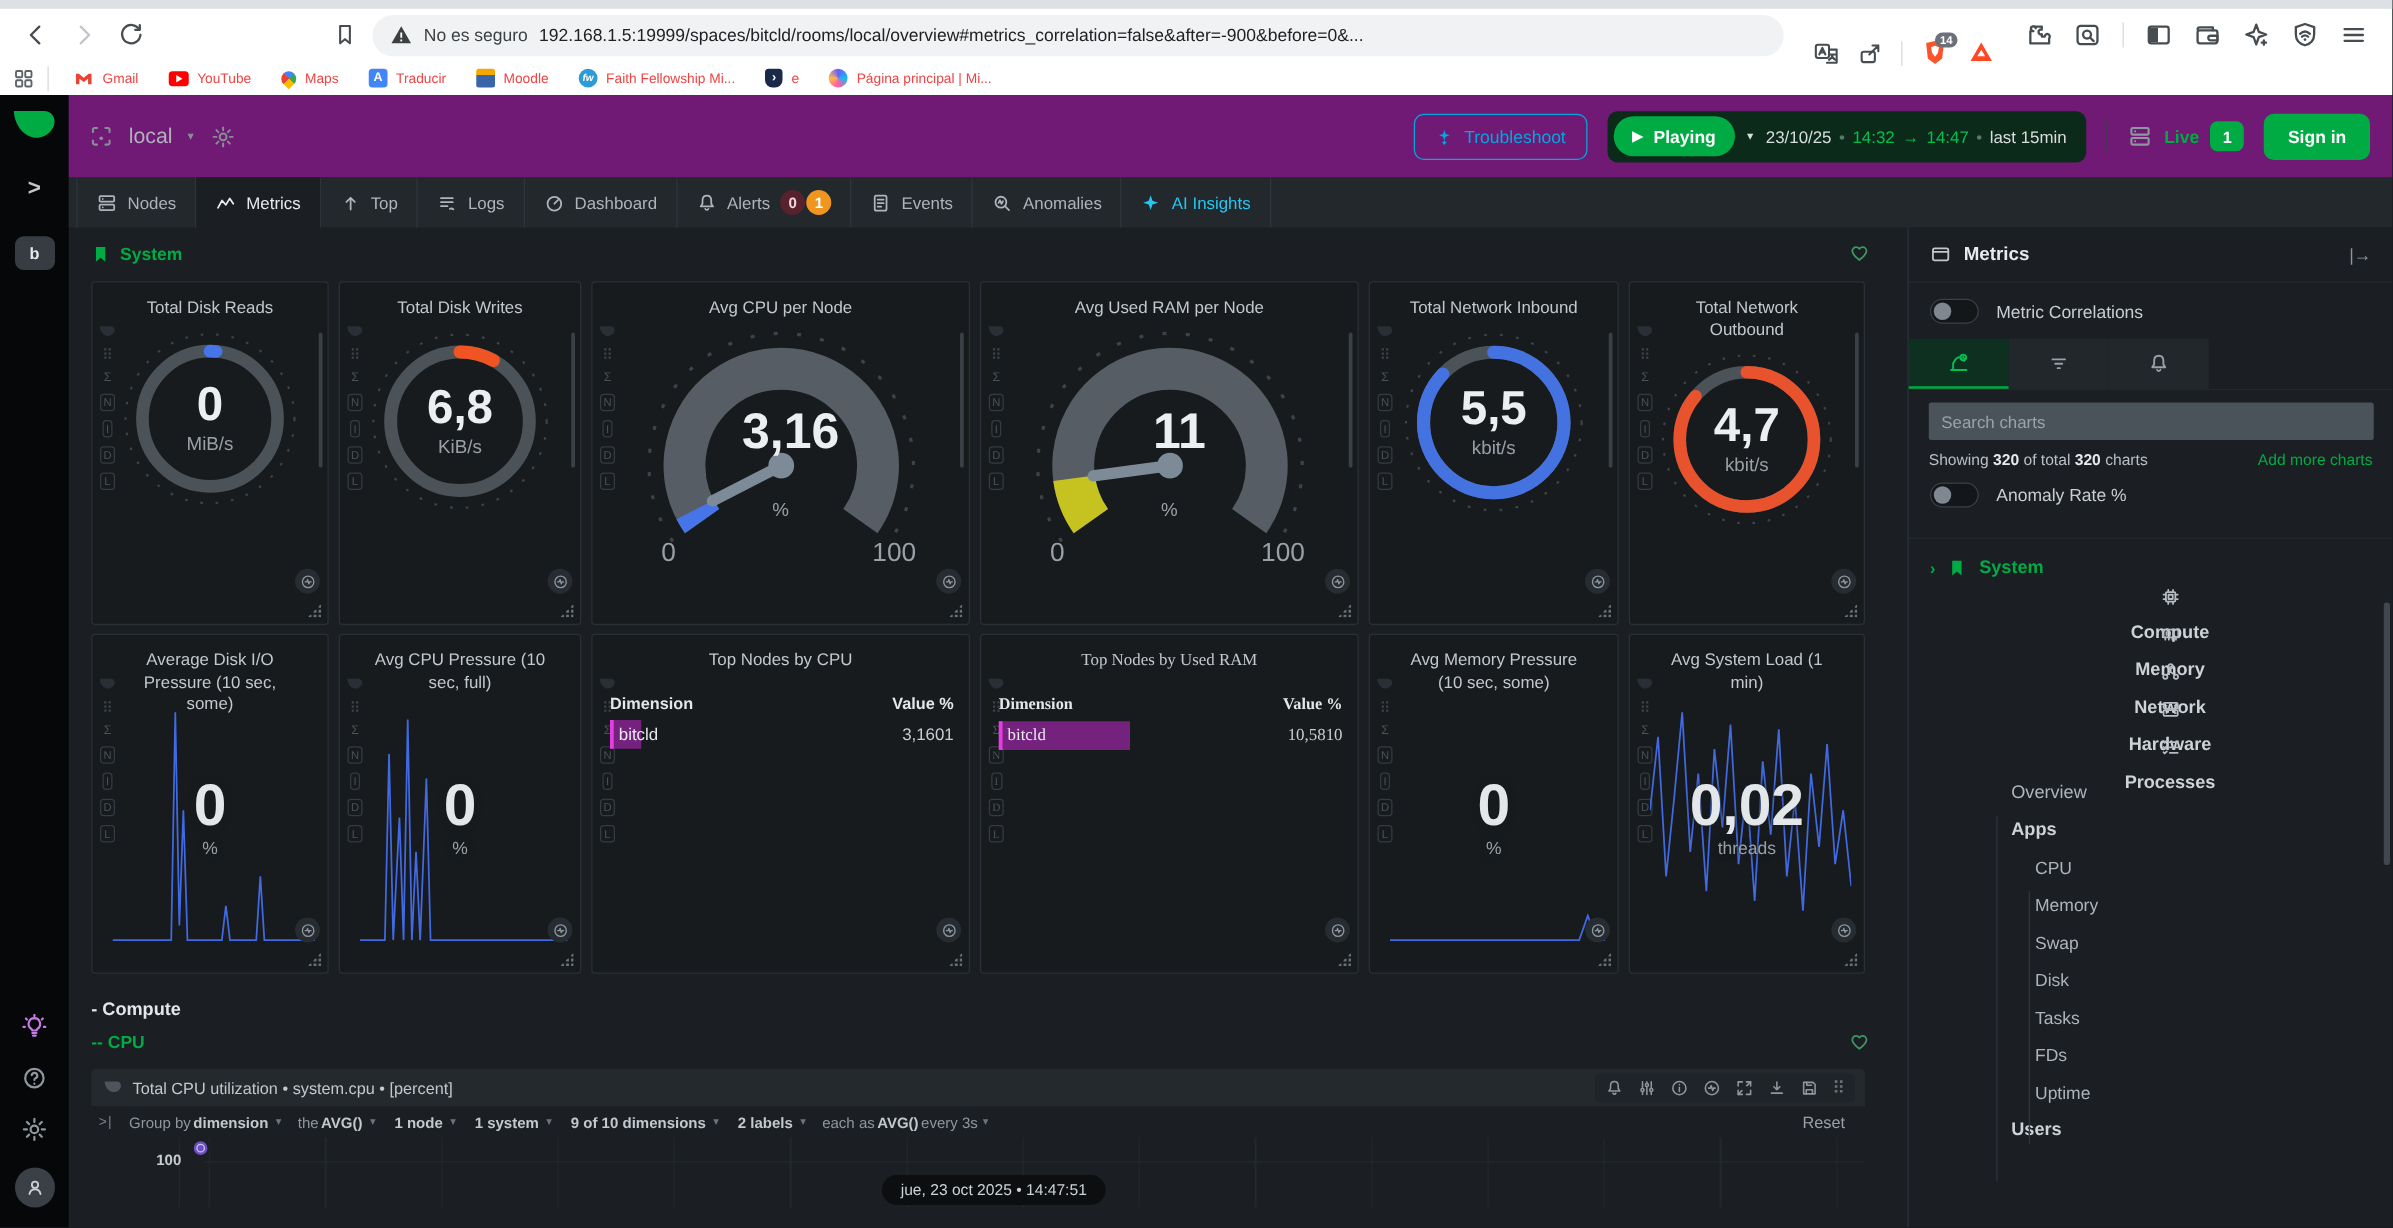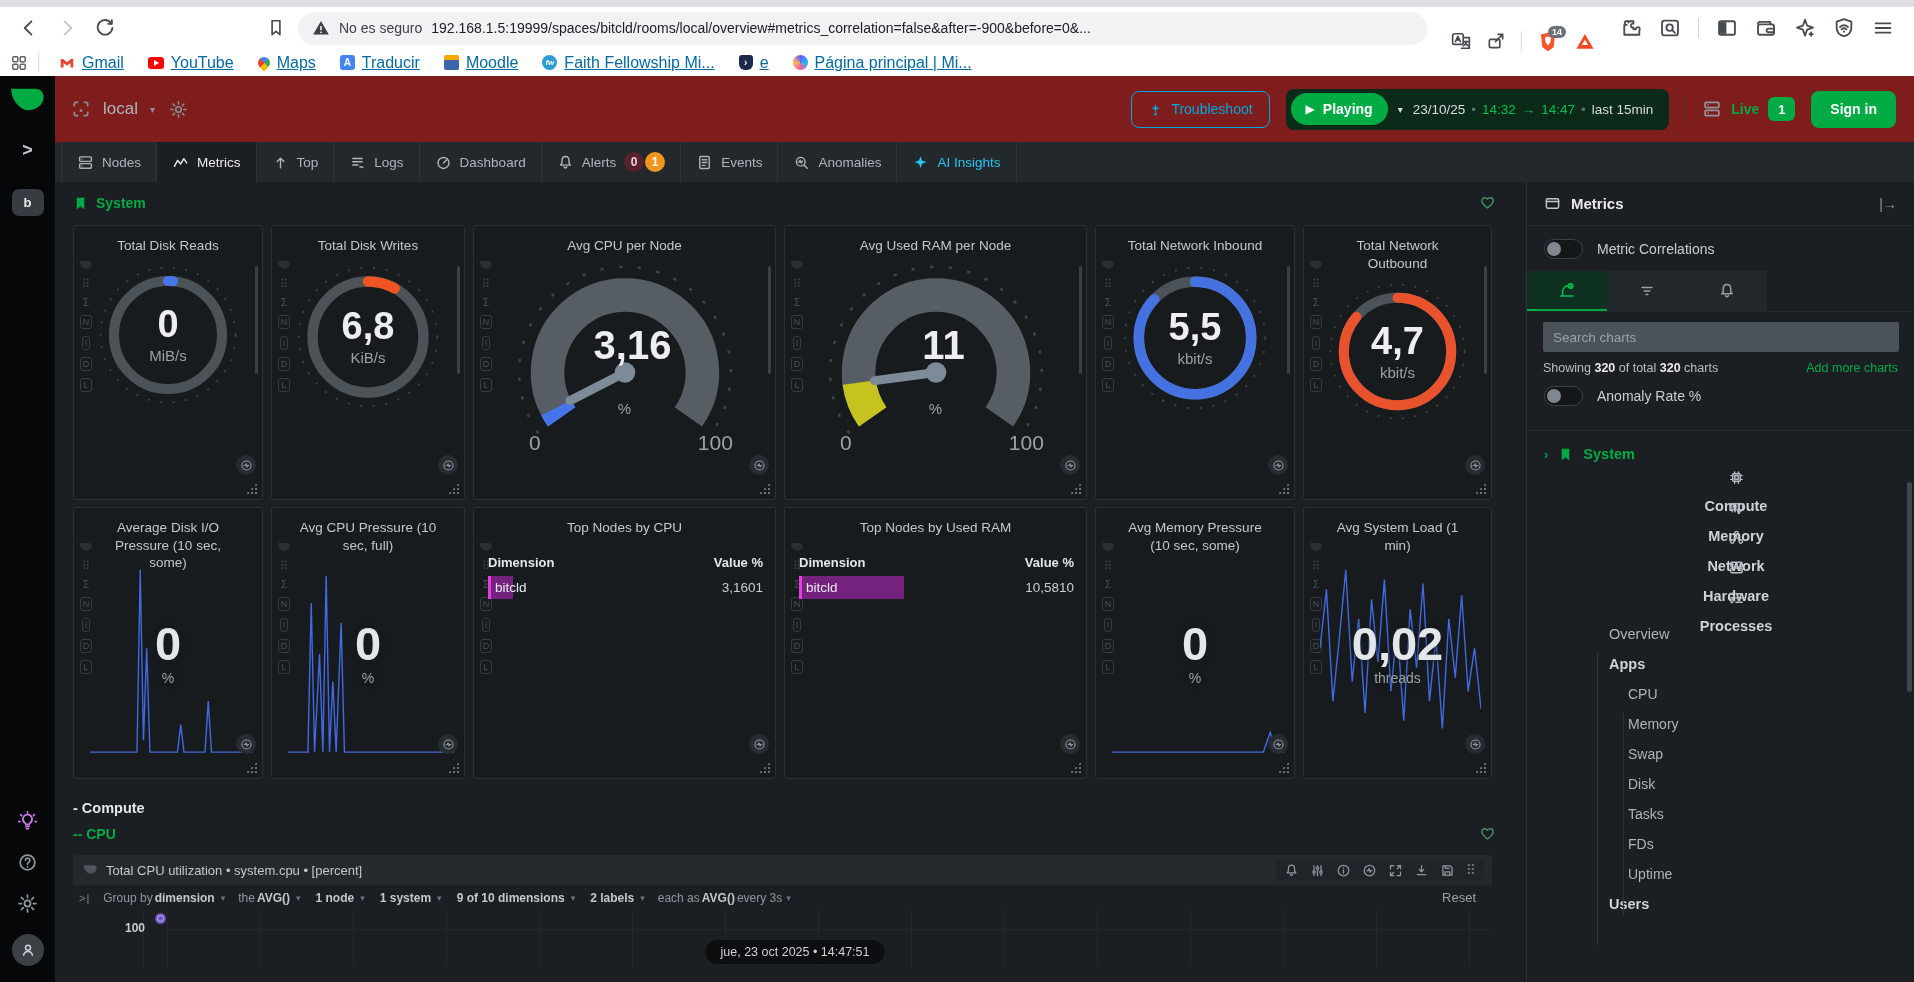--- a/index.html
+++ b/index.html
@@ -15,46 +15,46 @@
   .btoolbar { height:42px; display:flex; align-items:center; padding:0 10px; }
   .navs { display:flex; align-items:center; gap:16px; padding-left:8px; }
   .bic { width:22px; height:22px; color:#474c51; }
   .bic.dis { color:#c2c6ca; }
   .bm-flag-btn { width:20px; height:20px; color:#474c51; margin-left:150px; }
   .urlpill { flex:1; height:33px; background:#f0f2f4; border-radius:17px; margin-left:12px;
     display:flex; align-items:center; padding:0 14px; gap:9px; min-width:0; }
   .sec-label { font-size:14px; color:#3c4043; white-space:nowrap; }
   .url-text { font-size:14px; color:#202124; white-space:nowrap; overflow:hidden;
     text-overflow:ellipsis; flex:1; }
-  .after-url { display:flex; align-items:flex-start; gap:15px; padding:0 24px;margin-top:28px; }
+  .after-url { display:flex; align-items:flex-end; gap:15px; padding:0 24px;margin-top:28px; }
   .vdiv { width:1px; height:20px; background:#d5d9dd; }
   .shield-wrap { position:relative; width:22px; height:22px; }
   .shield-badge { position:absolute; top:-5px; right:-7px; background:#6b7178; color:#fff;
     font-size:9px; font-weight:700; border-radius:8px; padding:1px 4px; }
   .winicons { display:flex; align-items:center; gap:17px; padding-right:10px; }
   .bookbar { height:27px; display:flex; align-items:center; gap:10px; padding:0 10px; }
   .bm-list { display:flex; align-items:center; gap:24px; padding-left:10px; }
   .bm { display:flex; align-items:center; gap:7px; cursor:pointer; }
-  .bm-label { font-size:16px; color:#0369a1; white-space:nowrap;text-decoration:underline; }
+  .bm-label { font-size:11px; color:#ef4444; white-space:nowrap; }
 
   
   .app { display:flex; height:906px; background:#1b1f23; }
   .rail { width:55px; background:#060708; display:flex; flex-direction:column; align-items:center; }
   .rail-logo { width:38px; height:30px; margin-top:10px; }
   .rail-exp { color:#c3c8cd; font-size:18px; font-weight:700; margin-top:24px; cursor:pointer; }
   .rail-node { margin-top:28px; width:32px; height:27px; background:#363c42; border-radius:7px;
     color:#e8eaed; font-size:13px; font-weight:700; display:grid; place-items:center; }
   .rail-bottom { margin-top:auto; display:flex; flex-direction:column; align-items:center;
     gap:20px; margin-bottom:16px; }
   .rlic { width:21px; height:21px; color:#8f979e; }
   .rail-avatar { width:32px; height:32px; border-radius:50%; background:#3a4046;
     display:grid; place-items:center; color:#c9ced3; }
 
   .main { flex:1; display:flex; flex-direction:column; min-width:0; }
-  .nd-header { height:66px; background:#7f1d1d; display:flex; align-items:center;
+  .nd-header { height:66px; background:#701a75; display:flex; align-items:center;
     padding:0 18px 0 16px; gap:14px; }
   .node-sel { display:flex; align-items:center; gap:12px; color:#878f96; }
   .node-name { font-size:17px; color:#aeb4ba; }
   .caret { font-size:10px; color:#878f96; }
   .hdr-right { margin-left:auto; display:flex; align-items:center; gap:16px; }
   .btn-trouble { display:flex; align-items:center; gap:8px; border:1px solid #00a8e0;
     color:#00a8e0; border-radius:8px; height:37px; padding:0 16px; font-size:14px;
     background:transparent; cursor:pointer; }
   .timepanel { background:#0c2a1a; border-radius:8px; height:41px; display:flex;
     align-items:center; gap:10px; padding:4px 16px 4px 5px; }
@@ -917,21 +917,21 @@
                 </div>
               </div>
               <span class="anom-chip">
                 <svg viewBox="0 0 18 18" fill="none" stroke="currentColor" stroke-width="1.5" stroke-linecap="round" stroke-linejoin="round">
                   <circle cx="9" cy="9" r="6.3"></circle>
                   <path d="M5.8 9h1.7l.9-2.4 1.4 4.6.9-2.2h1.5"></path>
                 </svg>
               </span>
               <span class="rsz"></span>
             </div>
-            <div class="card" style="width: 303px;">
+            <div class="card" style="width: 303px; font-family: Liberation Serif, serif;">
               <div class="card-title">Top Nodes by Used RAM</div>
               <div class="edge">
                 <span class="glogo ic">
                   <svg viewBox="0 0 40 32">
                     <path d="M2 3h26c8 0 12 10 5.5 17C28 26.5 18 28 11 22 5.5 17.5 2 10 2 3Z" fill="#3c434a"></path>
                   </svg>
                 </span>
                 <span class="dots">⠿</span>
                 <span class="sig">Σ</span>
                 <span class="bx">N</span>

